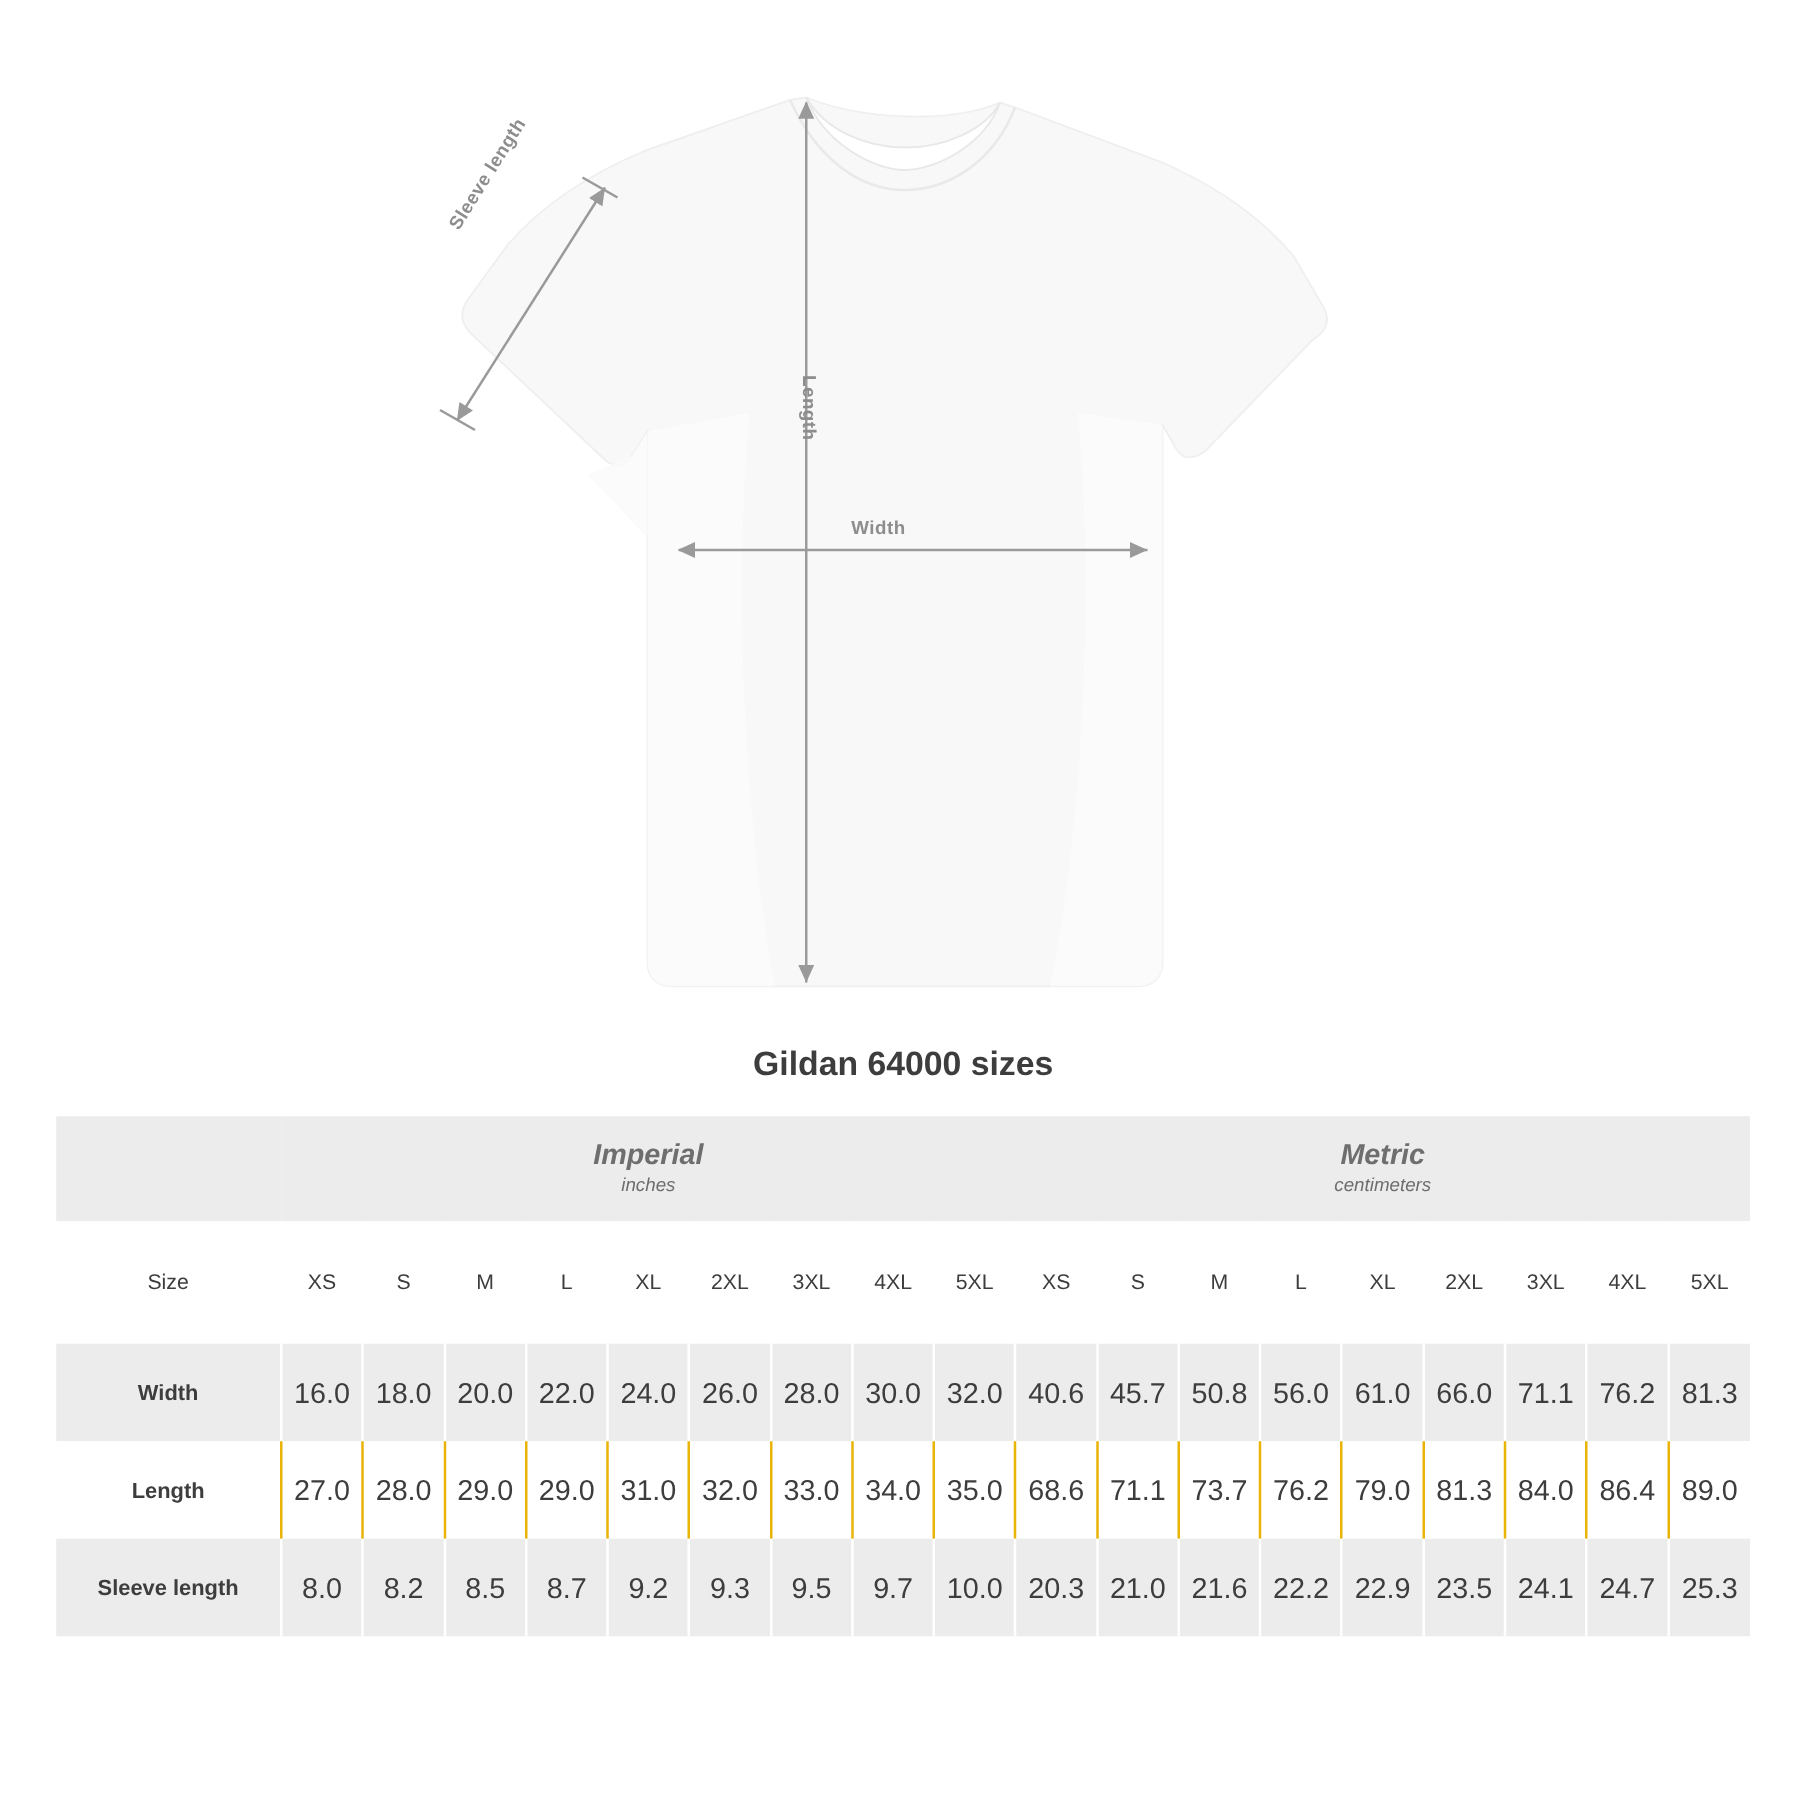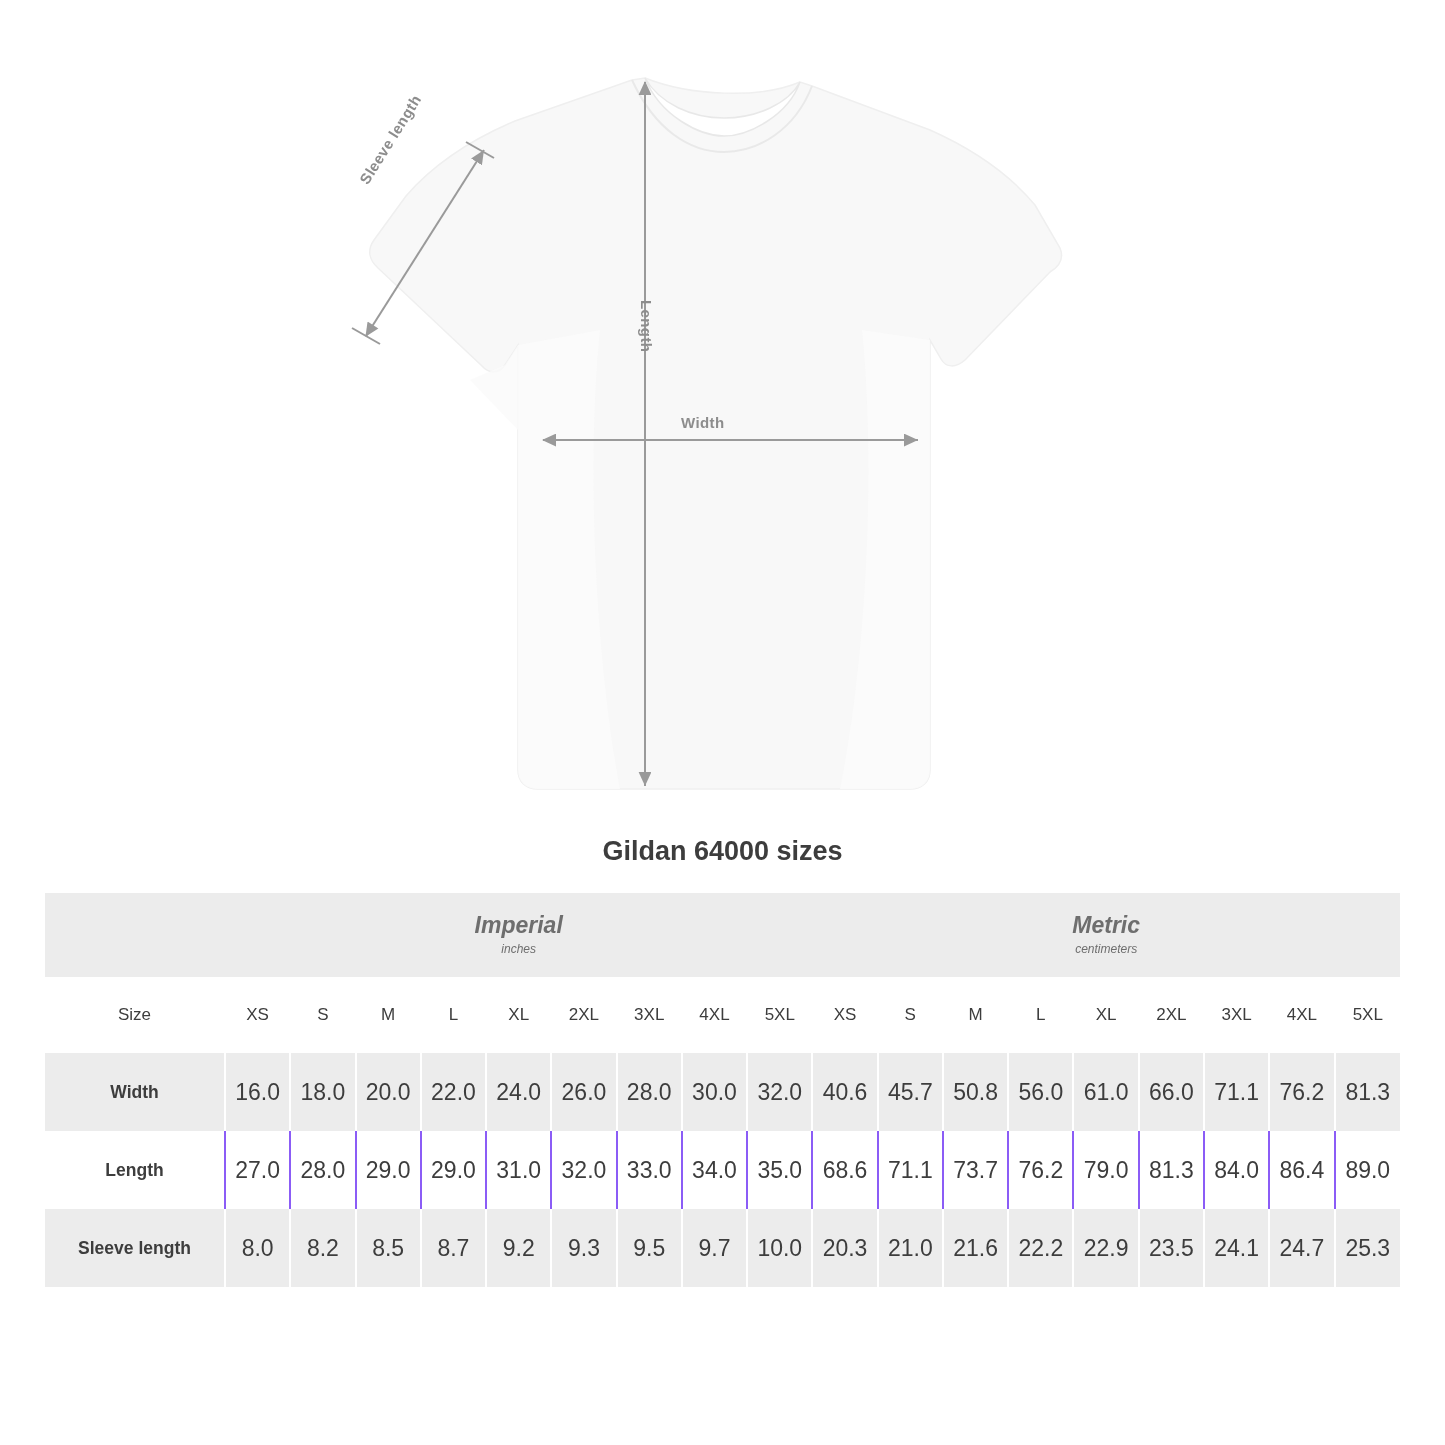--- a/index.html
+++ b/index.html
@@ -90,27 +90,27 @@
     background: #ececec;
   }
   .unit-name {
     font-size: 23px;
     font-style: italic;
     font-weight: bold;
     color: #6e6e6e;
     line-height: 1.25;
   }
   .unit-sub {
-    font-size: 12px;
+    font-size: 15px;
     font-style: italic;
     color: #6e6e6e;
     line-height: 1.6;
   }
   .row-head {
-    height: 76px;
+    height: 98px;
     background: #ffffff;
   }
   .row-head td {
     font-size: 17px;
     font-weight: bold;
     color: #3d3d3d;
   }
   .row-head td.first-col {
     font-size: 17px;
   }
@@ -131,21 +131,21 @@
     font-weight: bold;
     font-size: 17.5px;
   }
   .first-col {
     width: 180px;
   }
   .cell-div {
     border-left: 2px solid #ffffff;
   }
   .data-row.plain .cell-div {
-    border-left: 2px solid #8b5cf6;
+    border-left: 2px solid #eab308;
   }
 </style>
 </head>
 <body>
 
 <div class="illustration">
 
   <svg class="shirt-svg" width="1445" height="830" viewBox="0 0 1445 830">
     <defs>
       <marker id="arrowEnd" markerWidth="9" markerHeight="9" refX="7" refY="3.2" orient="auto" markerUnits="strokeWidth">

